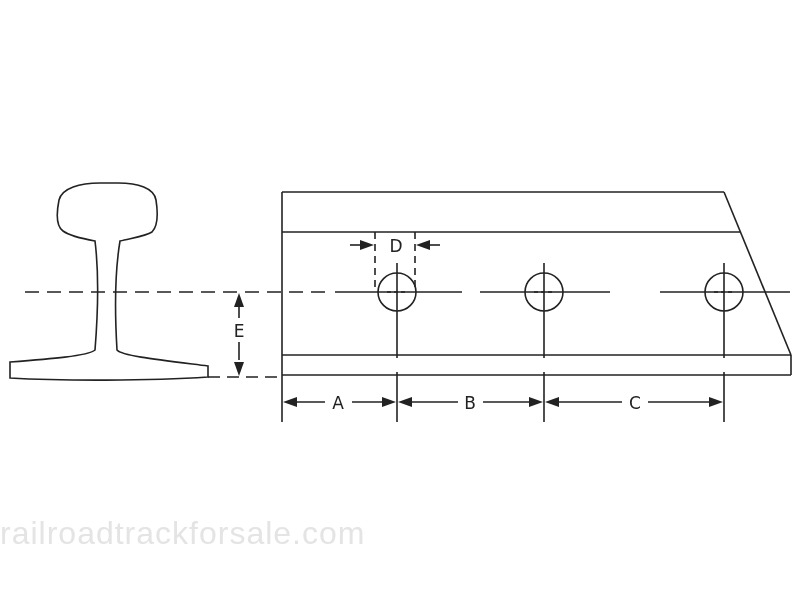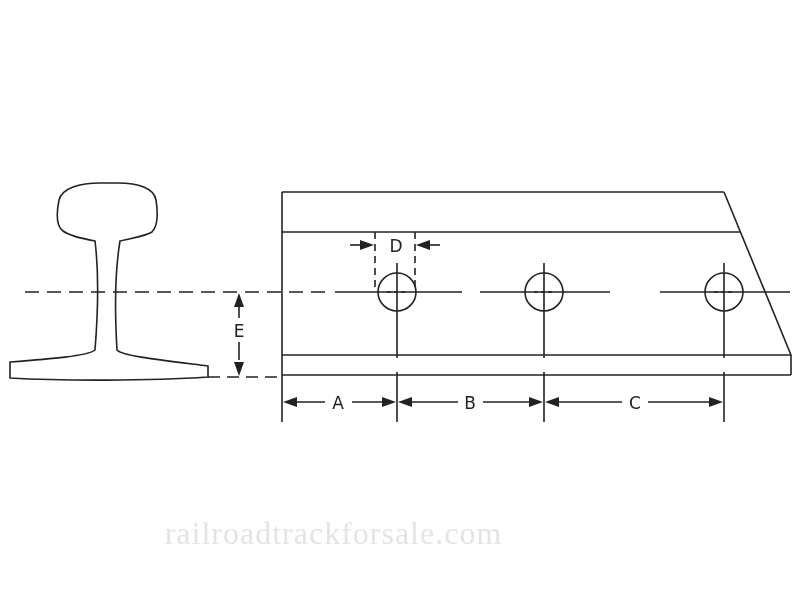--- a/index.html
+++ b/index.html
@@ -1,19 +1,19 @@
 <!DOCTYPE html>
 <html><head>
   <meta charset="utf-8">
   <style>
     html, body { margin: 0; padding: 0; background: #ffffff; }
     body { width: 800px; height: 600px; position: relative; overflow: hidden; font-family: "DejaVu Sans", sans-serif; }
     svg { position: absolute; left: 0; top: 0; }
     .lbl { font-family: "DejaVu Sans", sans-serif; font-size: 17px; fill: #222; }
-    .wm { position: absolute; left: 0; width: 667px; top: 515px; text-align: center; font-family: Liberation Serif, serif; font-size: 32px; color: #e4e4e4; letter-spacing: 1px; }
+    .wm { position: absolute; left: 0; width: 667px; top: 515px; font-family: Liberation Sans, sans-serif; font-size: 32px; color: #e4e4e4; letter-spacing: 1px; }
   </style>
 </head>
 <body>
 
 <svg width="800" height="600" viewBox="0 0 800 600">
   <g stroke="#222" stroke-width="1.6" fill="none">
 
     <path d="M 63 231
          C 56 226, 56 215, 59 200
          C 62 188, 80 183, 100 183

